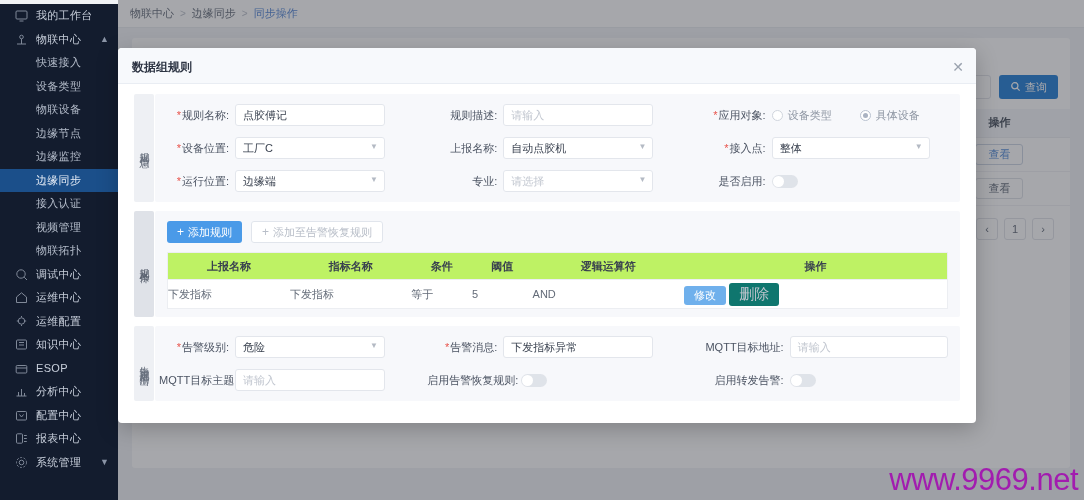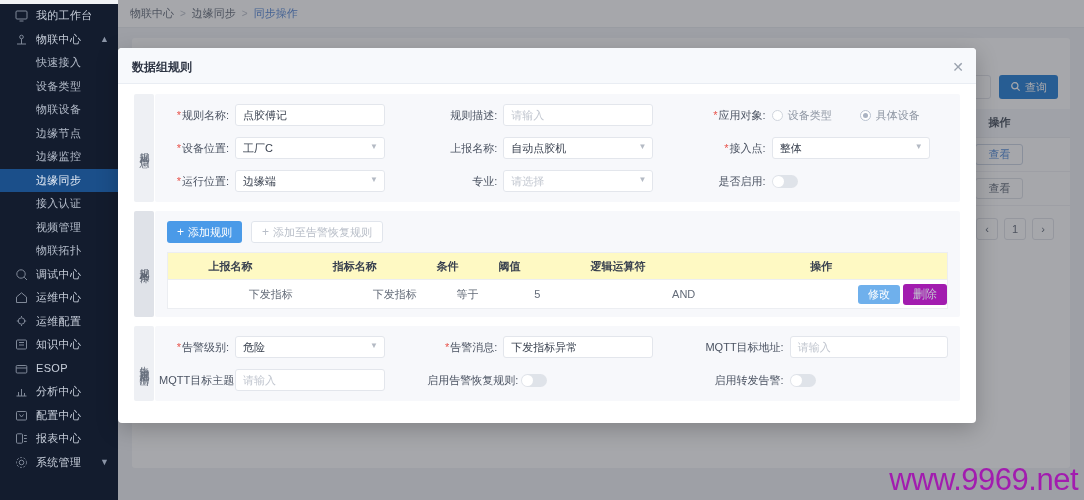--- a/index.html
+++ b/index.html
@@ -208,34 +208,34 @@
     display: flex; align-items: center; gap: 4px; cursor: pointer;
   }
   .plus { font-size: 12px; line-height: 1; }
 
   .cond-table {
     width: calc(100% - 24px); margin: 0 12px;
     border-collapse: collapse; background: #fff;
     border: 1px solid #eceef2; font-size: 11px;
   }
   .cond-table th {
-    background: #fef9c3; color: #39414f; font-weight: bold;
+    background: #bef264; color: #39414f; font-weight: bold;
     height: 27px; text-align: center;
     border-bottom: 1px solid #eceef2;
   }
   .cond-table td {
-    height: 29px; text-align: right; color: #636b78;
+    height: 29px; text-align: left; color: #636b78;
   }
   .mini-pri {
     display: inline-block; padding: 2px 10px; border-radius: 3px;
     background: #6fb0ec; color: #fff; font-size: 11px; cursor: pointer;
   }
   .mini-dis {
     display: inline-block; padding: 2px 10px; border-radius: 3px;
-    background: #a21caf; color: #c0c5ce; font-size: 12px; cursor: pointer;
+    background: #0f766e; color: #c0c5ce; font-size: 15px; cursor: pointer;
   }
 
   .watermark {
     position: absolute; right: 6px; bottom: 2px;
     font-size: 31px; color: #a21caf;
     font-family: "Liberation Sans", sans-serif;
     letter-spacing: -.5px;
   }
 </style>
 </head>

